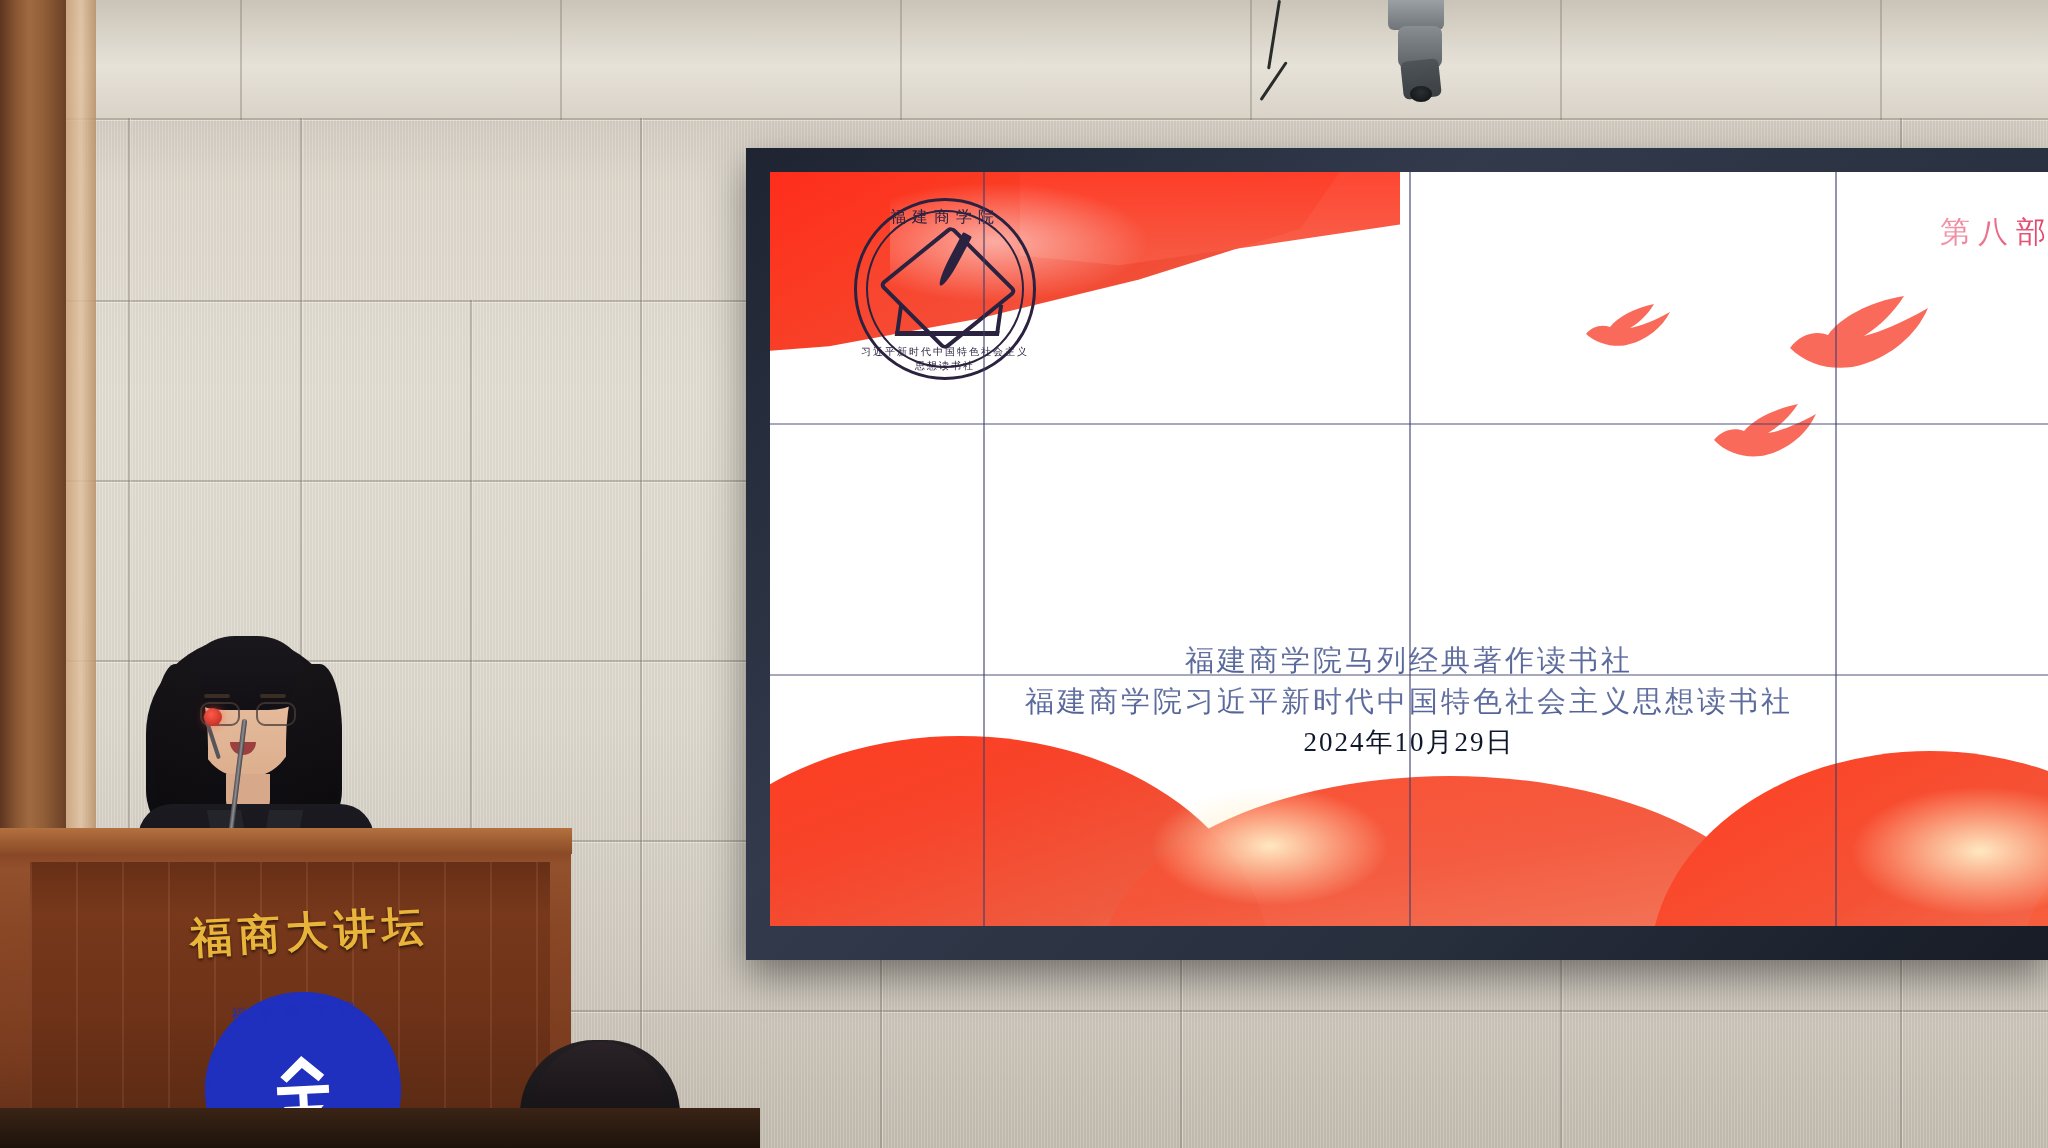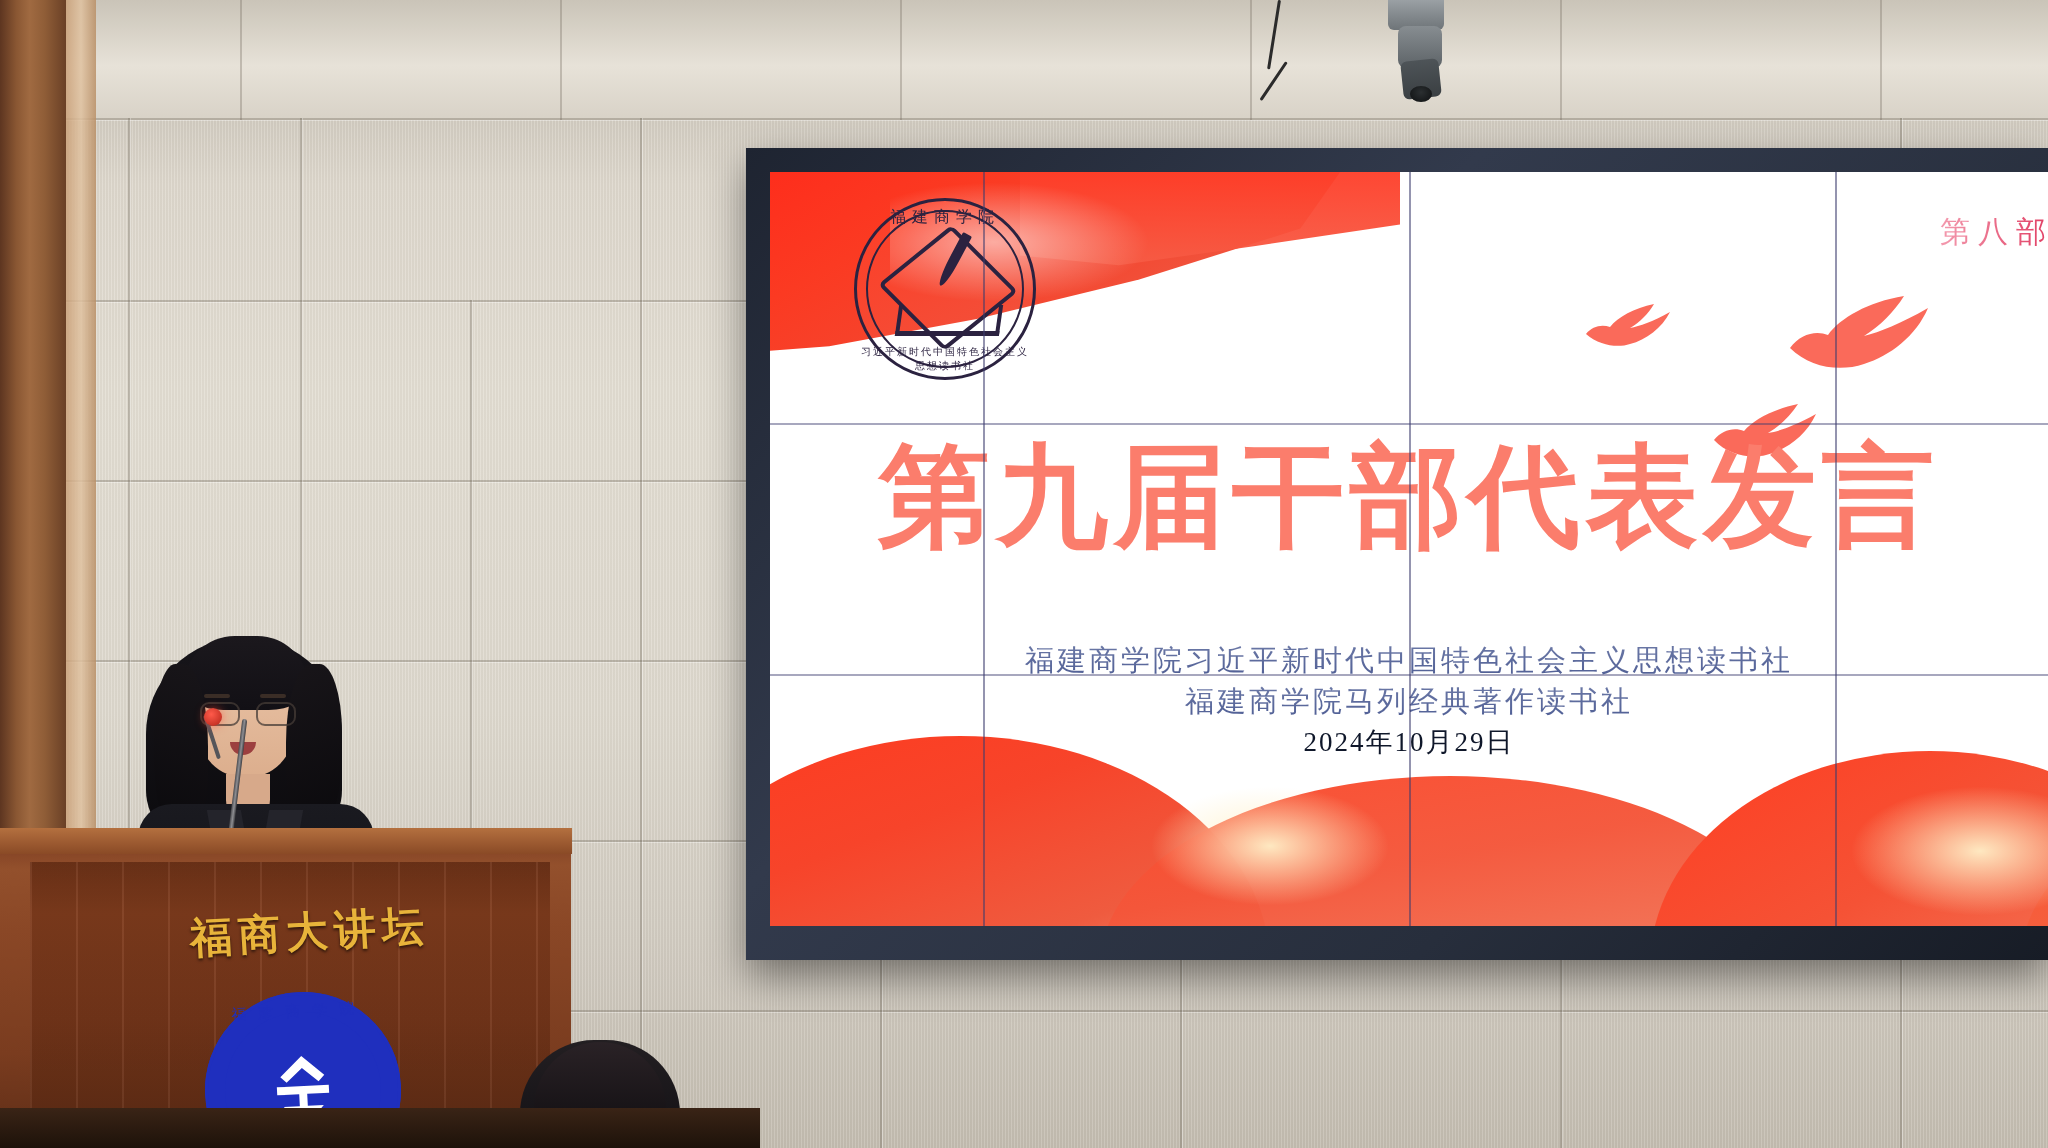--- a/index.html
+++ b/index.html
@@ -329,25 +329,24 @@
                    C96 40 116 32 144 16 C132 44 106 64 80 72 C56 80 26 76 6 56 Z" fill="#fa6a5a"></path>
         </svg>
       </div>
       <div class="dove" style="left:940px;top:228px">
         <svg width="110" height="70" viewBox="0 0 110 70">
           <path d="M4 40 C12 30 24 27 34 31 C44 19 64 9 88 4 C80 16 70 26 58 33
                    C70 31 84 26 106 14 C96 36 76 50 56 55 C40 59 18 55 4 40 Z" fill="#fa6a5a"></path>
         </svg>
       </div>
 
-      <div class="big-title">第九届干部代表发言</div>
 
       <div class="sub-block">
+        <div class="sub-line">福建商学院马列经典著作读书社</div>
         <div class="sub-line">福建商学院习近平新时代中国特色社会主义思想读书社</div>
-        <div class="sub-line">福建商学院马列经典著作读书社</div>
         <div class="sub-date">2024年10月29日</div>
       </div>
 
       <div class="silk">
         <div class="hill h1"></div>
         <div class="hill h2"></div>
         <div class="hill h3"></div>
         <div class="hill h4"></div>
         <div class="glow" style="left:380px;bottom:20px;width:240px;height:120px"></div>
         <div class="glow" style="left:1080px;bottom:10px;width:260px;height:130px"></div>

